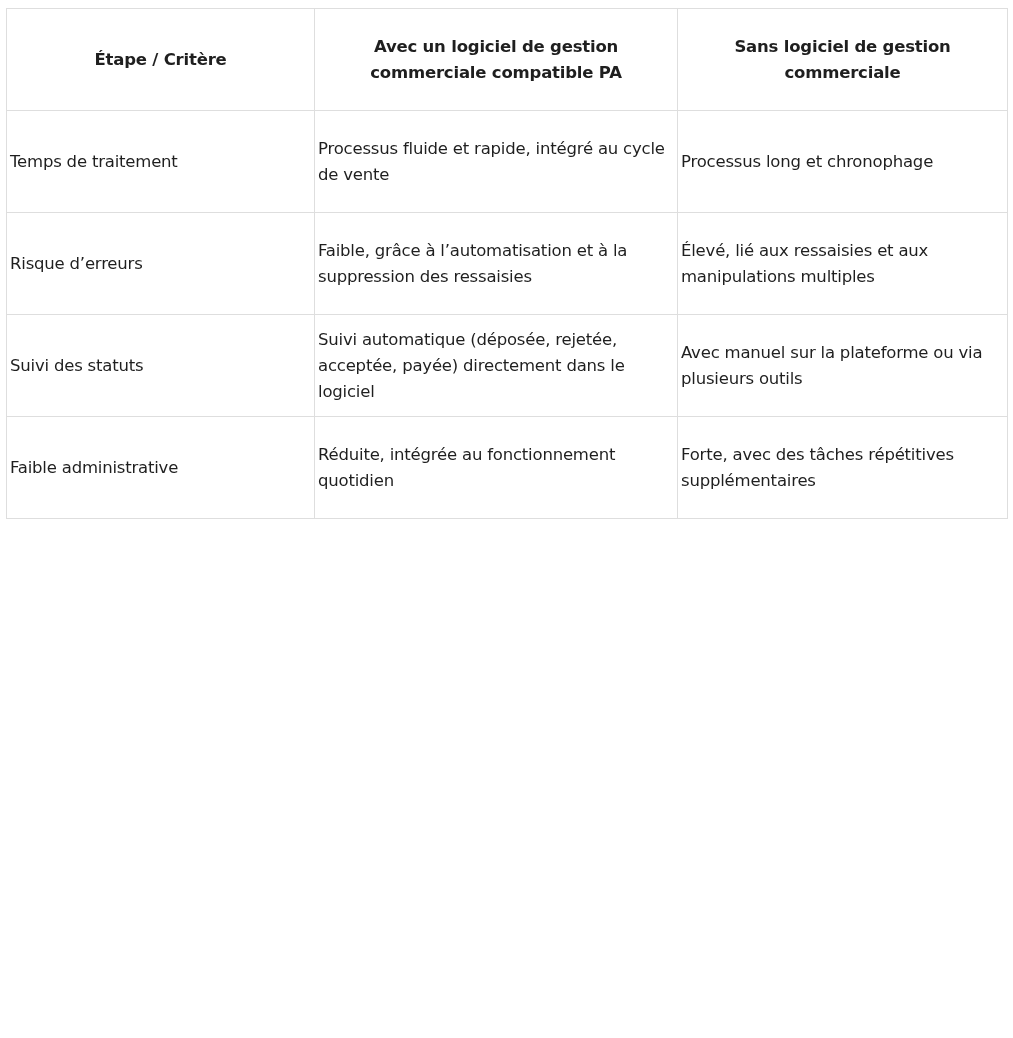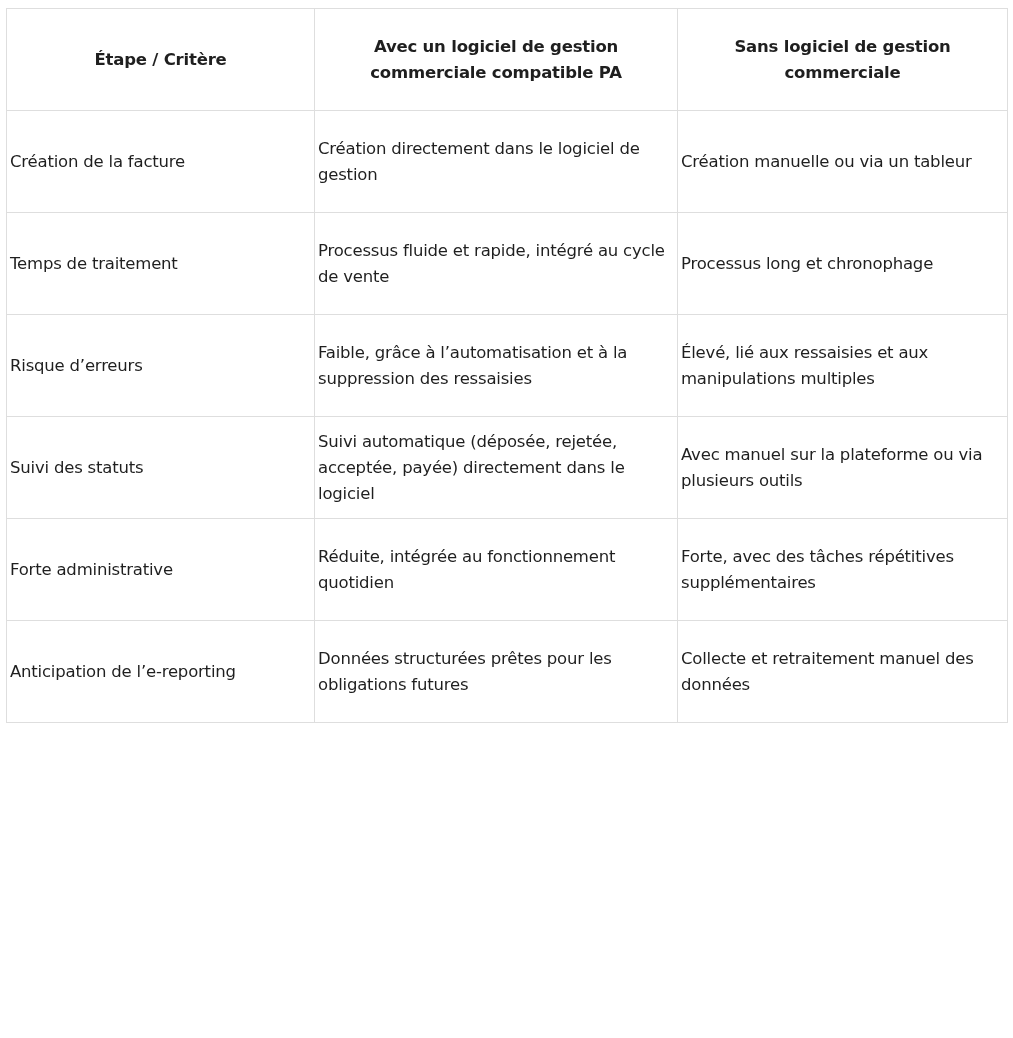--- a/index.html
+++ b/index.html
@@ -56,43 +56,33 @@
   </colgroup>
   <thead>
     <tr>
       <th>Étape / Critère</th>
       <th>Avec un logiciel de gestion commerciale compatible PA</th>
       <th>Sans logiciel de gestion commerciale</th>
     </tr>
   </thead>
   <tbody>
     <tr>
-      <td>Création de la facture</td>
-      <td>Création directement dans le logiciel de gestion</td>
-      <td>Création manuelle ou via un tableur</td>
-    </tr>
-    <tr>
       <td>Temps de traitement</td>
       <td>Processus fluide et rapide, intégré au cycle de vente</td>
       <td>Processus long et chronophage</td>
     </tr>
     <tr>
       <td>Risque d’erreurs</td>
       <td>Faible, grâce à l’automatisation et à la suppression des ressaisies</td>
       <td>Élevé, lié aux ressaisies et aux manipulations multiples</td>
     </tr>
     <tr>
       <td>Suivi des statuts</td>
       <td>Suivi automatique (déposée, rejetée, acceptée, payée) directement dans le logiciel</td>
       <td>Avec manuel sur la plateforme ou via plusieurs outils</td>
     </tr>
     <tr>
-      <td>Forte administrative</td>
+      <td>Faible administrative</td>
       <td>Réduite, intégrée au fonctionnement quotidien</td>
       <td>Forte, avec des tâches répétitives supplémentaires</td>
-    </tr>
-    <tr>
-      <td>Anticipation de l’e-reporting</td>
-      <td>Données structurées prêtes pour les obligations futures</td>
-      <td>Collecte et retraitement manuel des données</td>
     </tr>
   </tbody>
 </table>
 
 </body></html>

